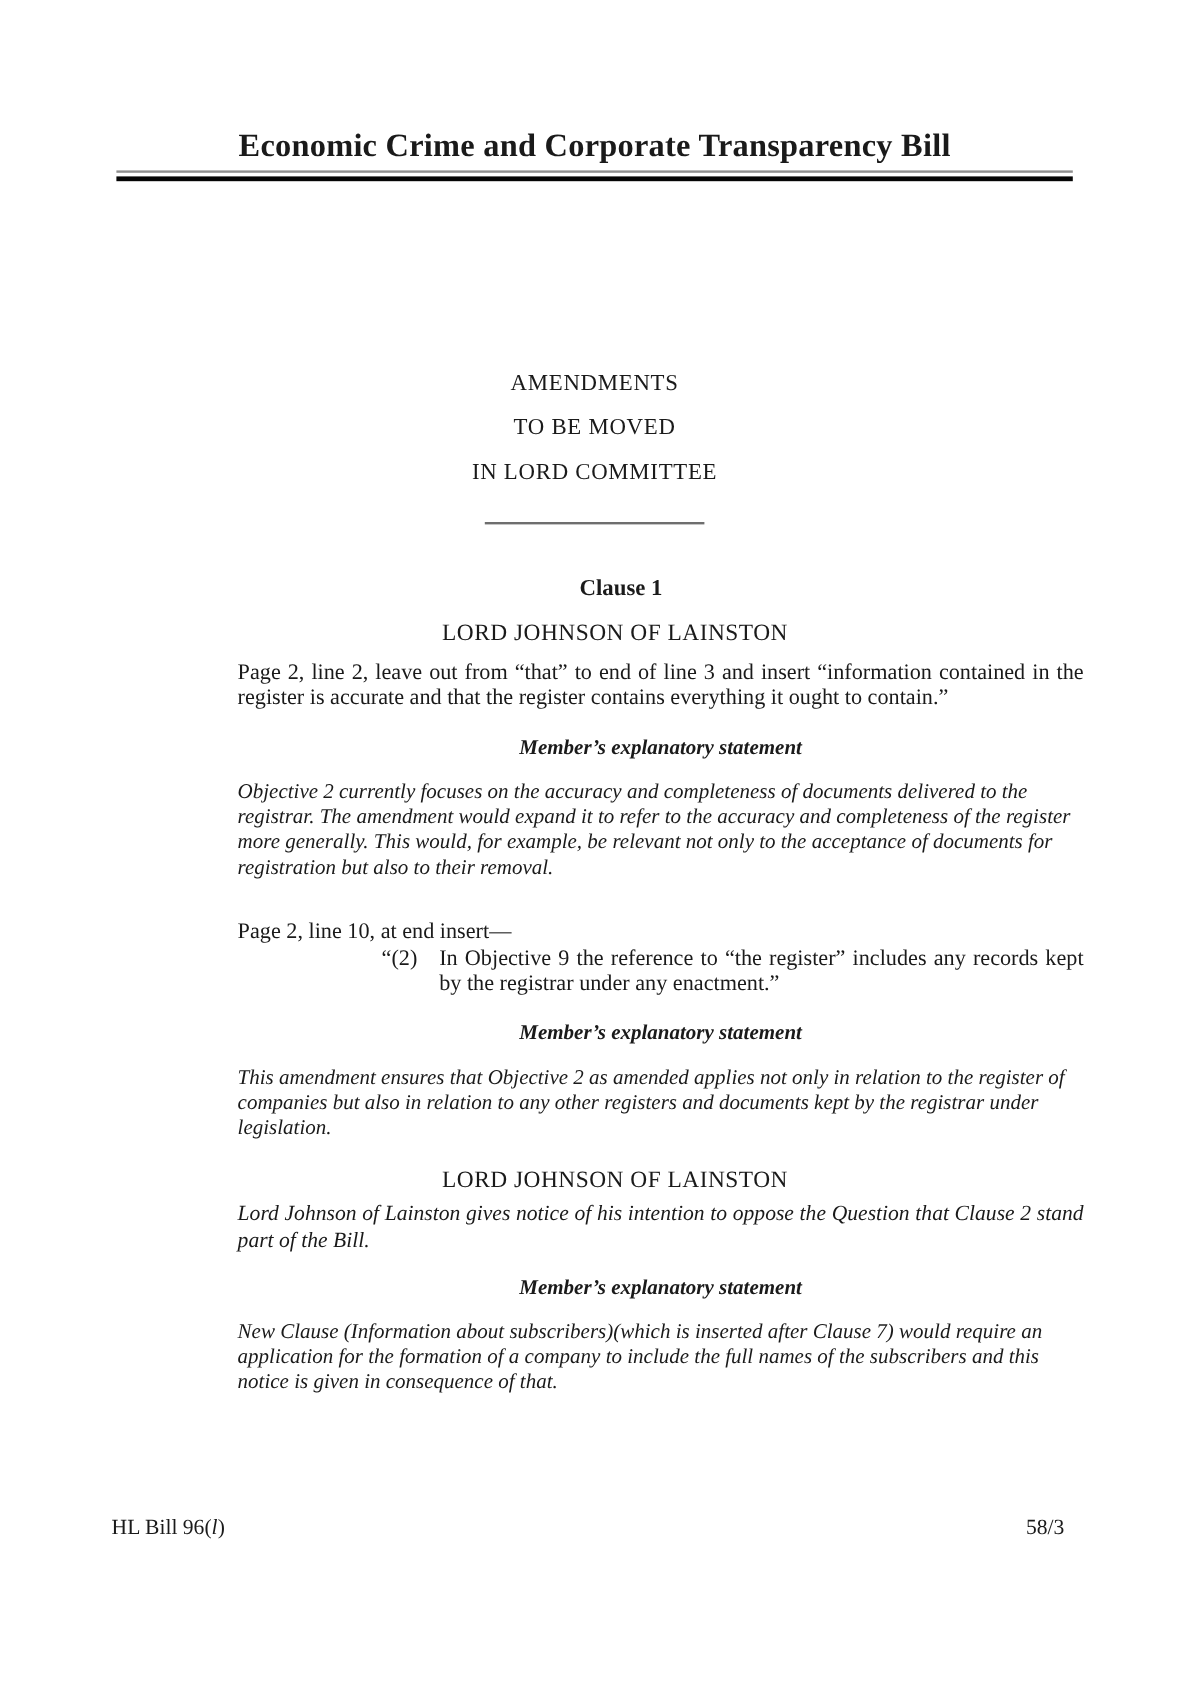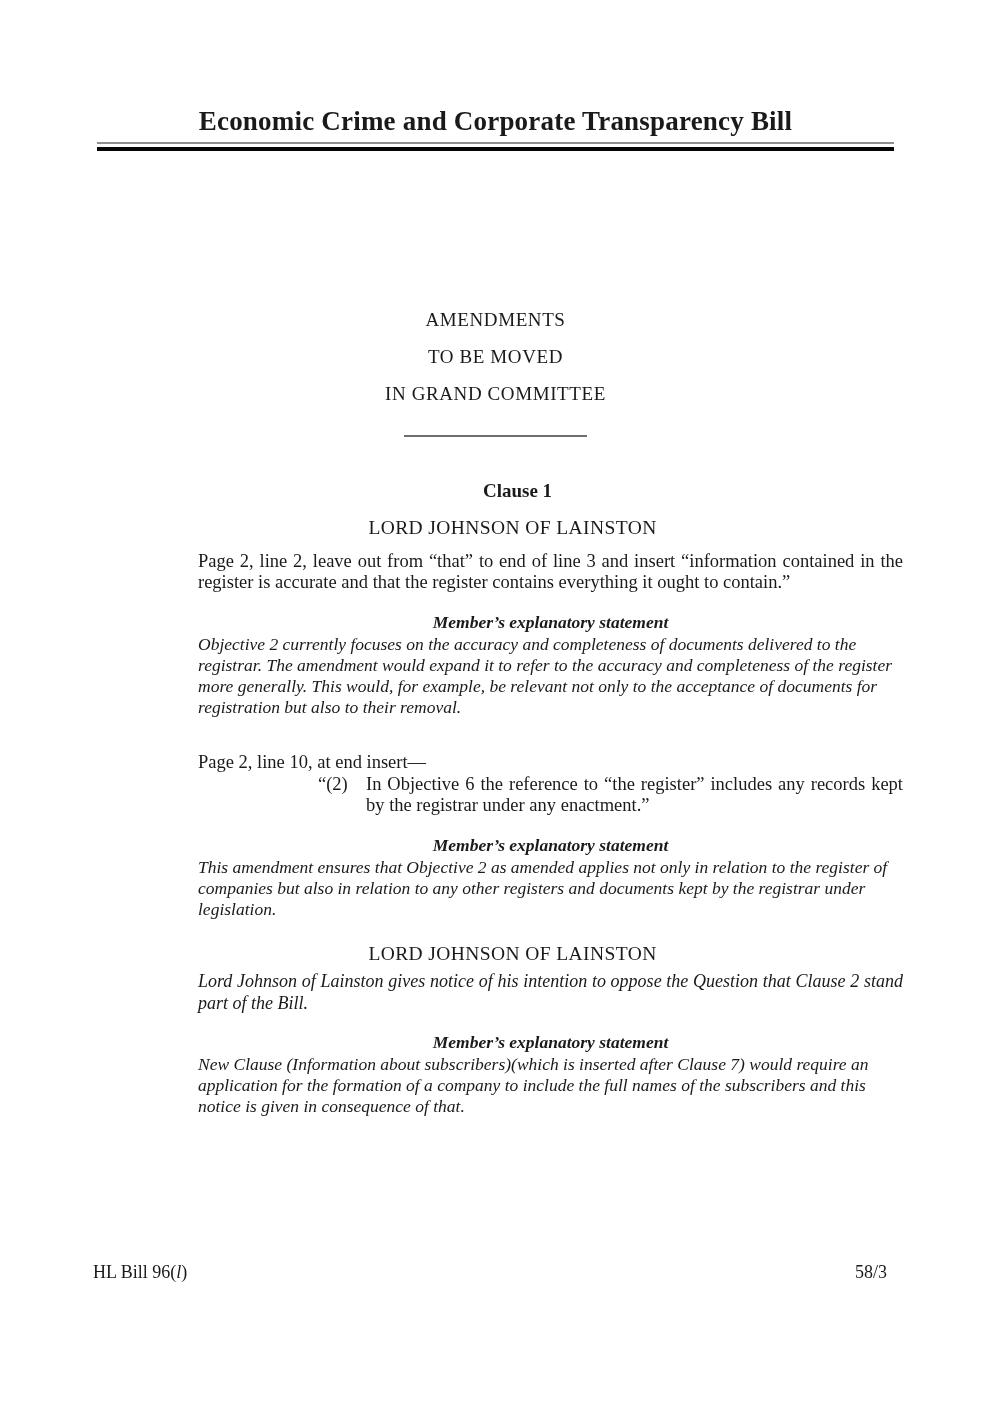--- a/index.html
+++ b/index.html
@@ -74,21 +74,21 @@
   }
   .expl-label {
     margin: 19px 88px 0 198px;
     font-size: 17.5px;
     line-height: 18px;
     font-weight: 700;
     font-style: italic;
     text-align: center;
   }
   .expl-text {
-    margin: 3px 88px 0 198px;
+    margin: 18px 88px 0 198px;
     font-size: 17.5px;
     line-height: 21px;
     font-style: italic;
     text-align: left;
   }
   .amend-lead {
     margin: 34px 88px 0 198px;
     font-size: 18.5px;
     line-height: 20px;
   }
@@ -130,37 +130,37 @@
 
 <div class="page">
 
   <div class="doc-title">Economic Crime and Corporate Transparency Bill</div>
   <div class="rule-thin"></div>
   <div class="rule-thick"></div>
 
   <div class="session-headings">
     <span class="line">AMENDMENTS</span>
     <span class="line">TO BE MOVED</span>
-    <span class="line">IN GRAND COMMITTEE</span>
+    <span class="line">IN LORD COMMITTEE</span>
   </div>
 
   <div class="divider"></div>
 
   <div class="clause-heading">Clause 1</div>
   <div class="sponsor">LORD JOHNSON OF LAINSTON</div>
 
   <div class="amend-body">Page 2, line 2, leave out from “that” to end of line 3 and insert “information contained in the register is accurate and that the register contains everything it ought to contain.”</div>
 
   <div class="expl-label">Member’s explanatory statement</div>
   <div class="expl-text">Objective 2 currently focuses on the accuracy and completeness of documents delivered to the registrar. The amendment would expand it to refer to the accuracy and completeness of the register more generally. This would, for example, be relevant not only to the acceptance of documents for registration but also to their removal.</div>
 
   <div class="amend-lead">Page 2, line 10, at end insert—</div>
   <div class="sub-block">
     <span class="sub-num">“(2)</span>
-    <span class="sub-text">In Objective 6 the reference to “the register” includes any records kept by the registrar under any enactment.”</span>
+    <span class="sub-text">In Objective 9 the reference to “the register” includes any records kept by the registrar under any enactment.”</span>
   </div>
 
   <div class="expl-label">Member’s explanatory statement</div>
   <div class="expl-text">This amendment ensures that Objective 2 as amended applies not only in relation to the register of companies but also in relation to any other registers and documents kept by the registrar under legislation.</div>
 
   <div class="sponsor second">LORD JOHNSON OF LAINSTON</div>
 
   <div class="notice-text">Lord Johnson of Lainston gives notice of his intention to oppose the Question that Clause 2 stand part of the Bill.</div>
 
   <div class="expl-label">Member’s explanatory statement</div>

